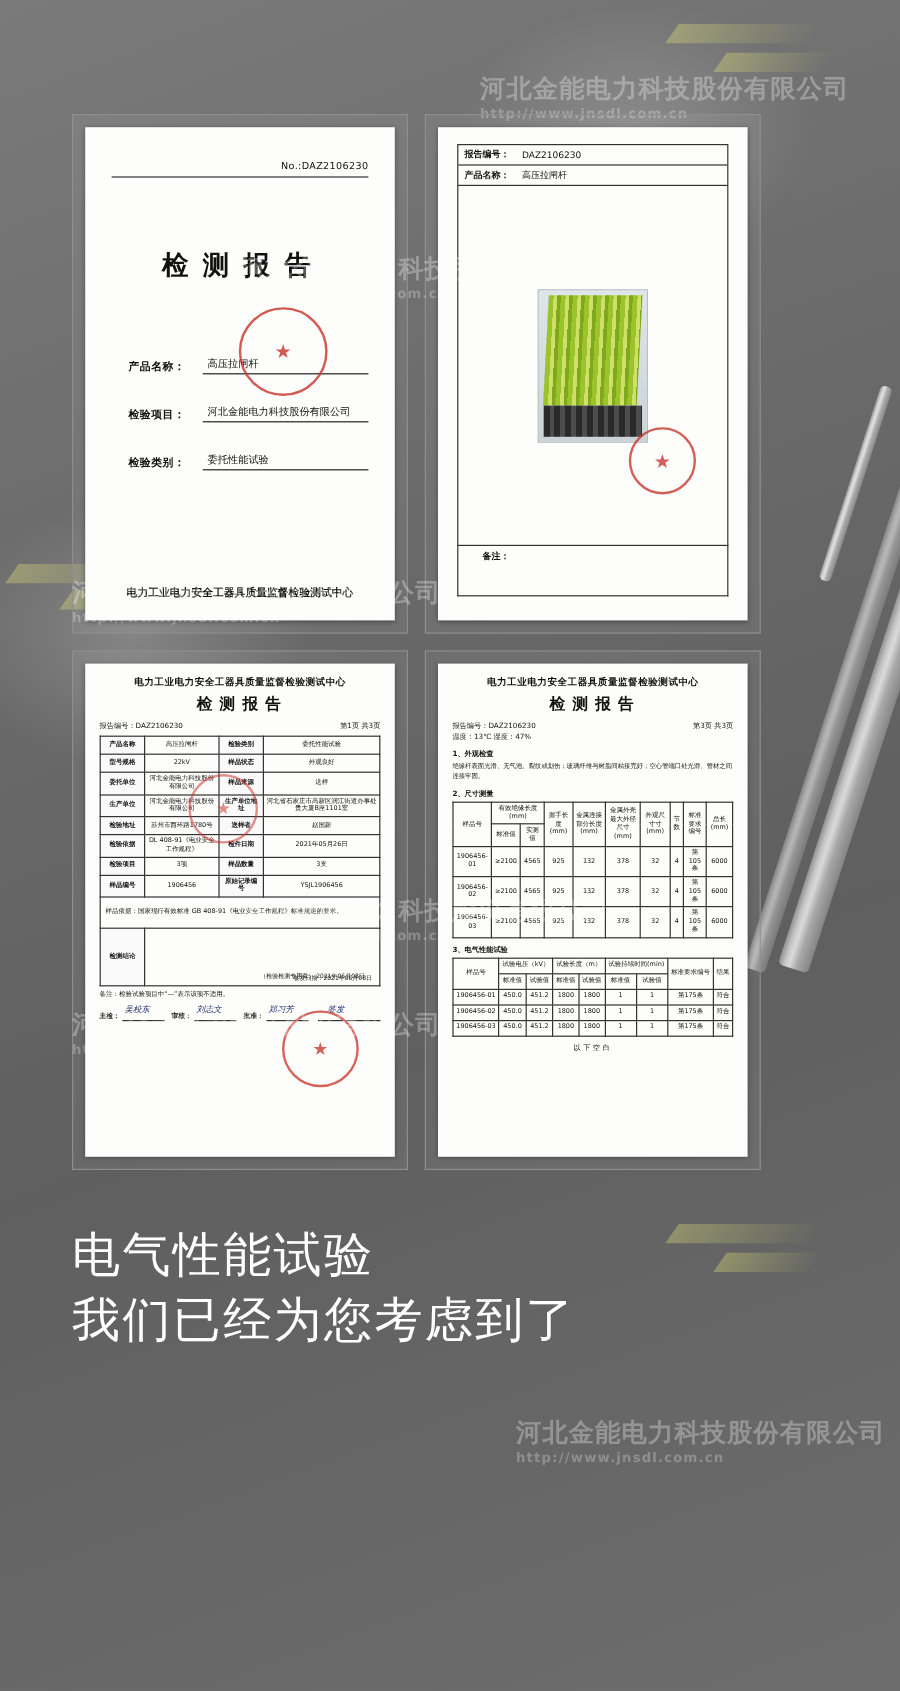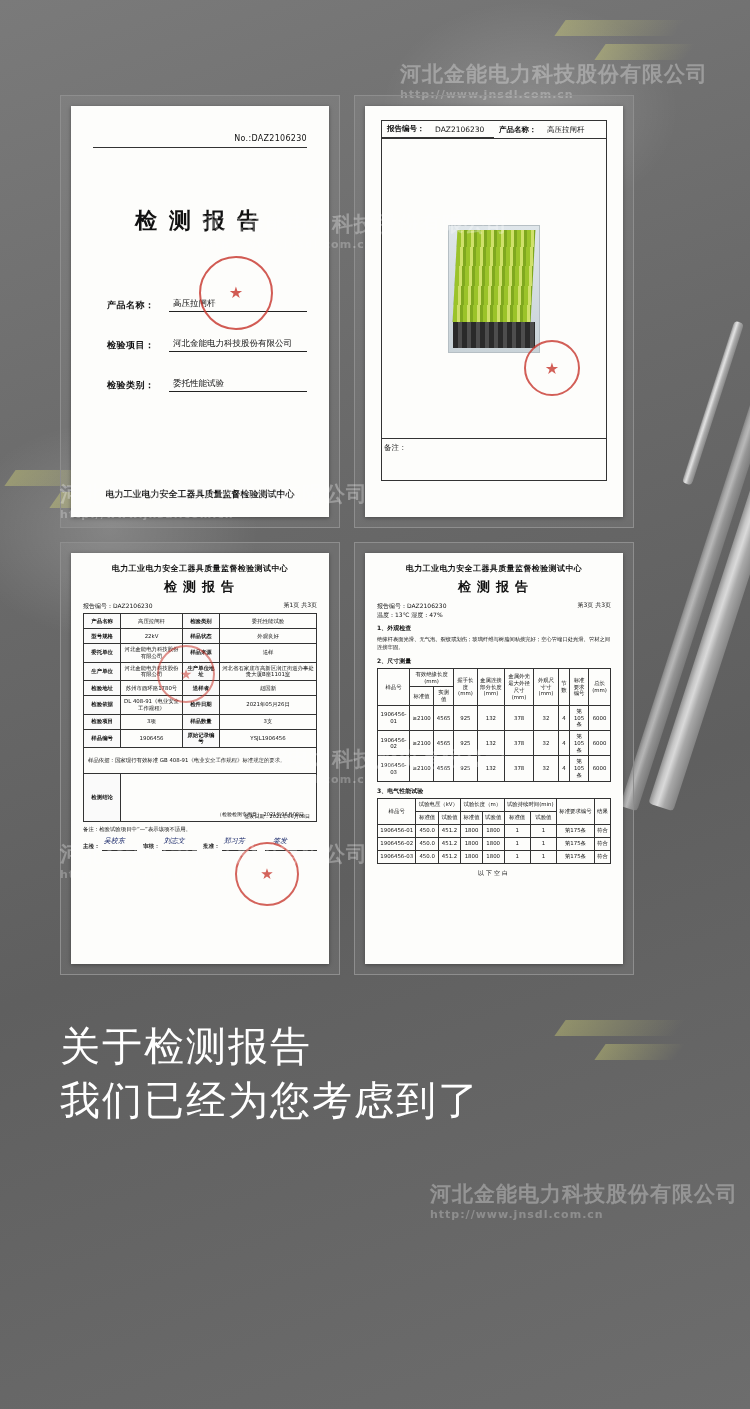--- a/index.html
+++ b/index.html
@@ -111,31 +111,31 @@
   .stamp .star { font-size: 16px; line-height:1; }
   .stamp-1 { width:74px; height:74px; left: 128px; top: 150px; }
 
   
   .p2 { padding: 14px 16px; }
   .p2 .hdr { display:flex; border:1px solid #333; }
   .p2 .hdr .left {
     width: 40%; border-right:1px solid #333; padding: 14px 8px;
     font-size: 13px; font-weight:700; letter-spacing:4px; display:flex;align-items:center;justify-content:center;
   }
-  .p2 .hdr .right { flex:1; display:flex; }
+  .p2 .hdr .right { flex:1; display:flex; flex-direction:column;}
   .p2 .hdr .right .r {
     flex:1; display:flex; align-items:center; font-size:7.5px; padding:3px 5px;
   }
   .p2 .hdr .right .r:first-child { border-bottom:1px solid #333; }
   .p2 .hdr .right .k { width:48px; font-weight:700;}
   .p2 .photo-area {
     border:1px solid #333; border-top:none; height: 300px; position:relative;
     display:flex; align-items:center; justify-content:center;
   }
-  .p2 .note { border:1px solid #333; border-top:none; height:42px; font-size:7.5px; padding:4px 2px; font-weight:400;}
+  .p2 .note { border:1px solid #333; border-top:none; height:42px; font-size:7.5px; padding:4px 20px; font-weight:700;}
   .photo {
     width: 92px; height: 128px; position:relative; overflow:hidden;
     background: linear-gradient(#dfe6ea,#c9d3d8);
     border: 1px solid #b6bfc4;
   }
   .photo .rods {
     position:absolute; left:6px; top:4px; right:6px; bottom:30px;
     background: repeating-linear-gradient(90deg,
       #9bc32a 0px,#9bc32a 4px,#cfe06a 4px,#cfe06a 7px,#7fa81f 7px,#7fa81f 10px);
     transform: skewX(-3deg);
@@ -527,16 +527,16 @@
   <div class="cn">河北金能电力科技股份有限公司</div>
   <div class="url">http://www.jnsdl.com.cn</div>
 </div>
 <div class="wm wm-6">
   <div class="cn">河北金能电力科技股份有限公司</div>
   <div class="url">http://www.jnsdl.com.cn</div>
 </div>
 
 <div class="copy">
   <h1>
-    <span>关于检测报告</span><br>
+    <span>电气性能试验</span><br>
     <span>我们已经为您考虑到了</span>
   </h1>
 </div>
 
 </body></html>

